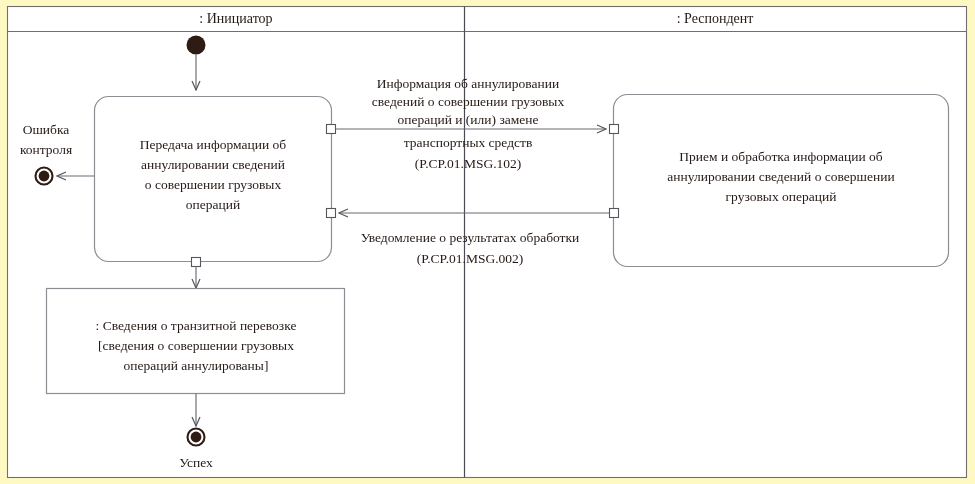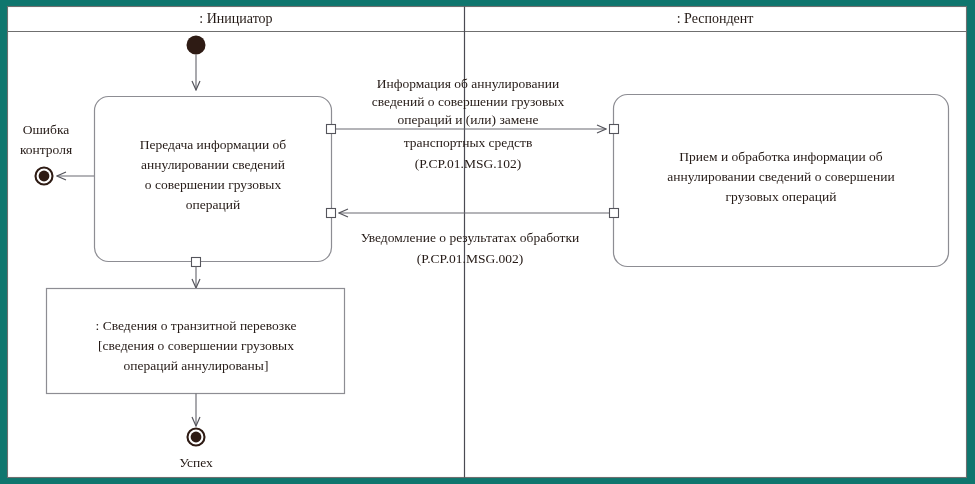--- a/index.html
+++ b/index.html
@@ -9,21 +9,21 @@
     background: #ffffff;
   }
   body {
     font-family: "Liberation Serif", "DejaVu Serif", serif;
     color: #241a16;
   }
   #canvas {
     position: relative;
     width: 975px;
     height: 484px;
-    background: #0f766e;
+    background: #fef9c3;
     overflow: hidden;
   }
   svg#diagram {
     position: absolute;
     left: 0;
     top: 0;
     width: 975px;
     height: 484px;
   }
   .lane-title {

